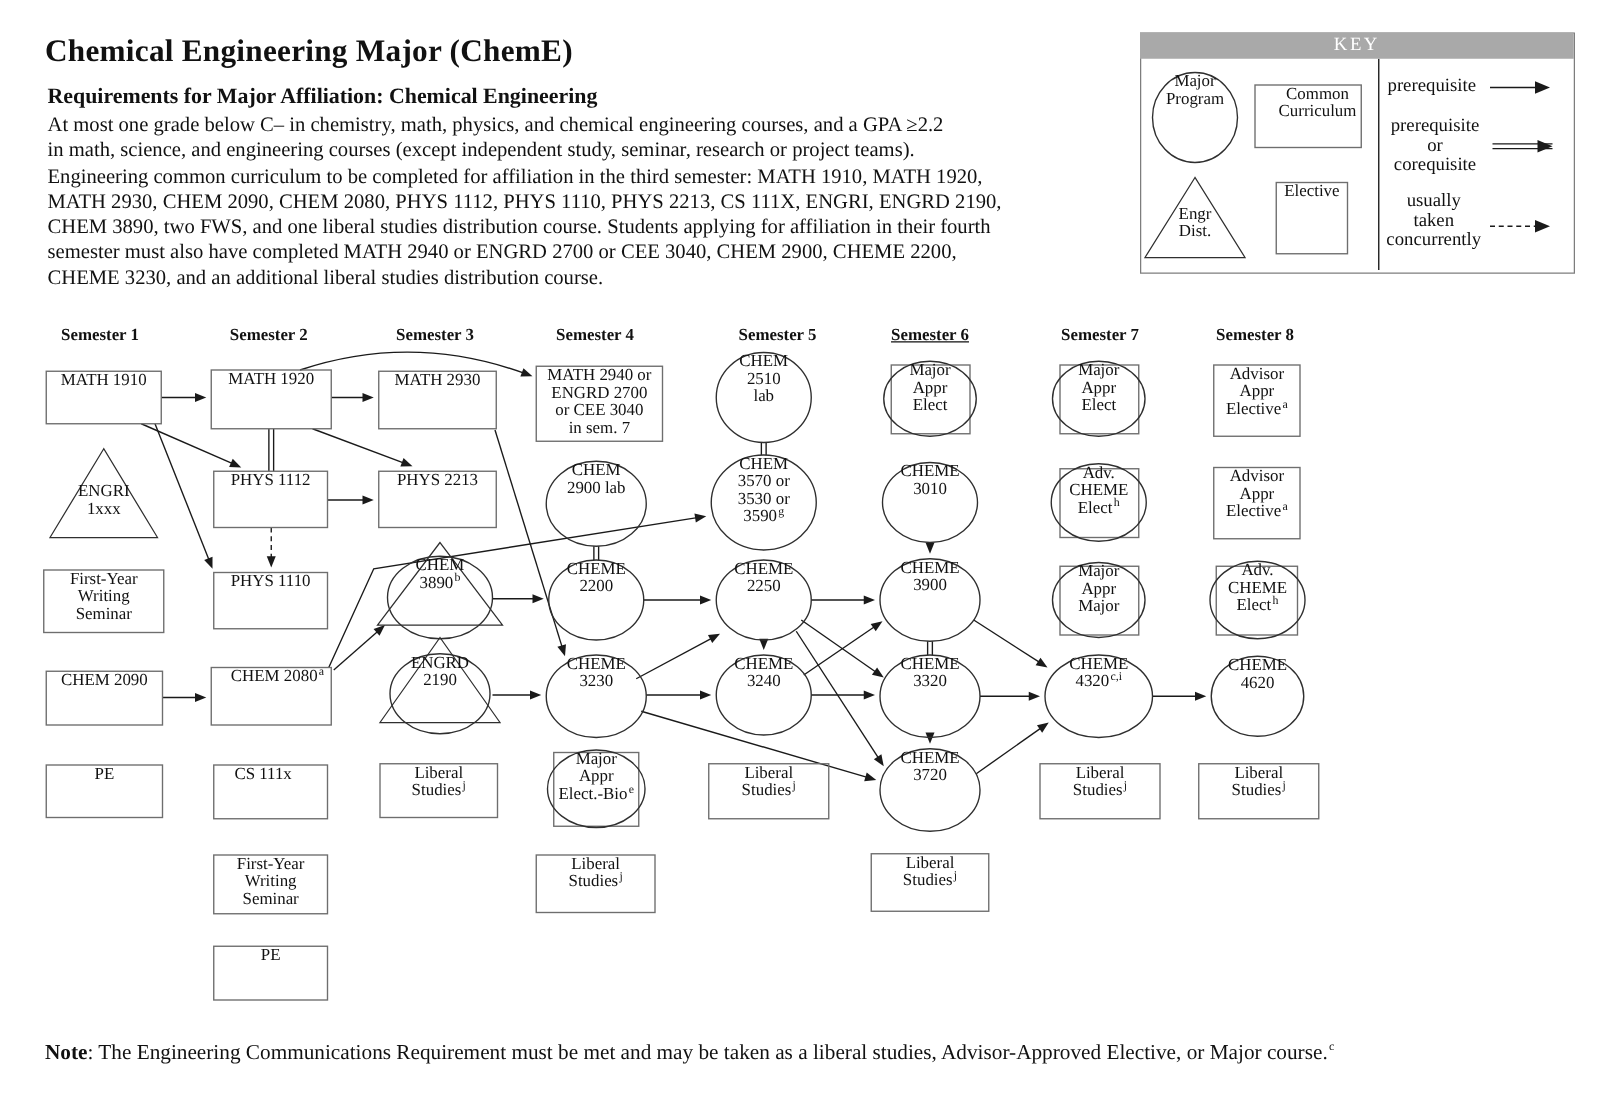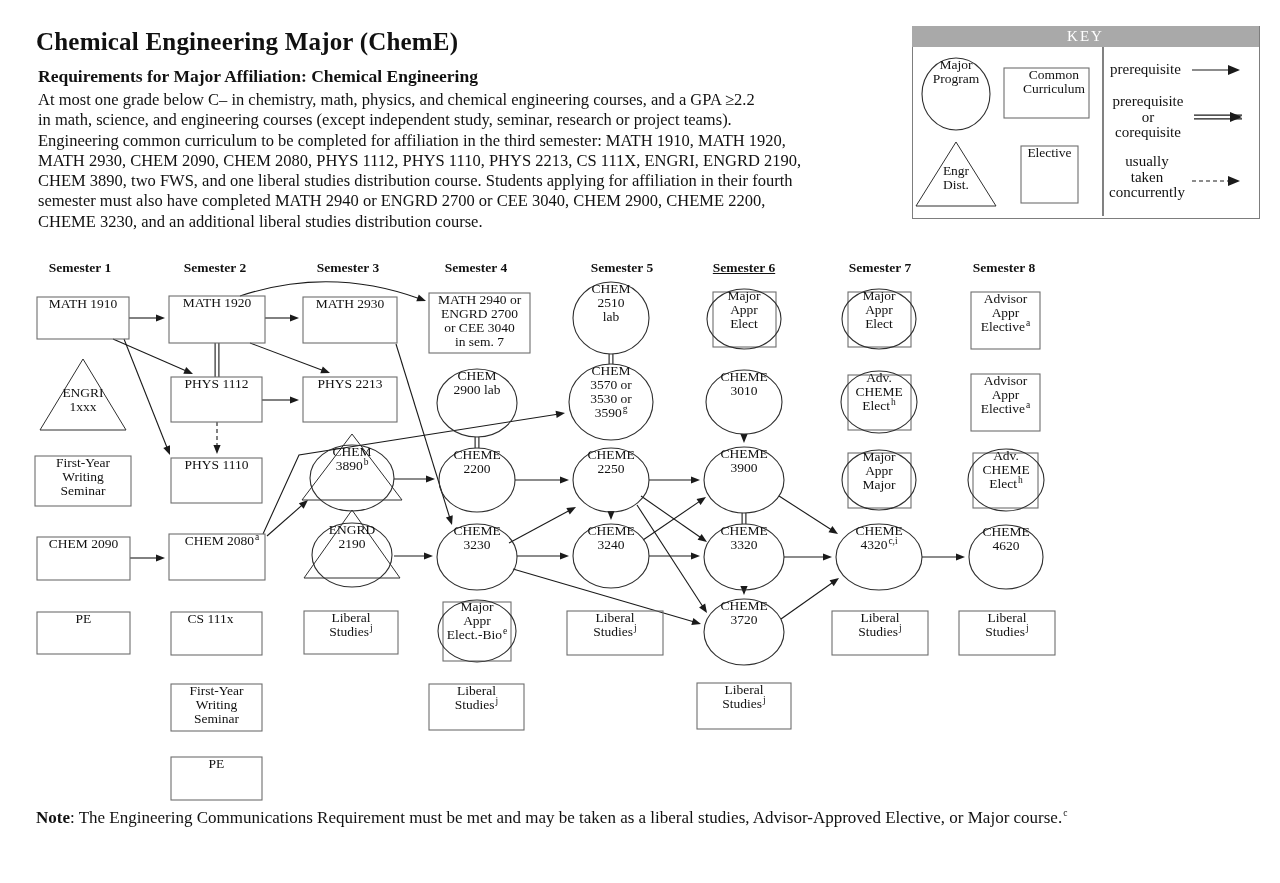--- a/index.html
+++ b/index.html
@@ -5,21 +5,21 @@
   html,body{margin:0;padding:0;background:#fff;}
   #page{position:relative;width:1280px;height:883px;background:#fff;overflow:hidden;
         font-family:"Liberation Serif","DejaVu Serif",serif;color:#111;}
   #edges-svg{position:absolute;left:0;top:0;z-index:1;}
   #nodes-layer{position:absolute;left:0;top:0;width:1280px;height:883px;z-index:2;}
   .abs{position:absolute;}
   .pre{white-space:pre-line;}
   #title{left:36px;top:28px;font-size:25px;font-weight:bold;letter-spacing:.2px;}
   #subtitle{left:38px;top:66px;font-size:17.5px;font-weight:bold;}
   #body-text{left:38px;top:90px;width:840px;font-size:16.5px;line-height:20.3px;}
-  #note{left:36px;top:808px;font-size:17px;}
+  #note{left:36px;top:832px;font-size:17px;}
   #note b{font-weight:bold;}
   .sem-label{position:absolute;transform:translateX(-50%);font-weight:bold;font-size:13.5px;white-space:nowrap;z-index:2;}
   .node-text{position:absolute;display:flex;flex-direction:column;align-items:center;
              text-align:center;font-size:13.5px;line-height:14px;color:#111;z-index:3;}
   .node-text .tl{white-space:nowrap;}
   sup{font-size:9.5px;line-height:0;margin-left:1px;}
   #key-box{left:912px;top:26px;width:346px;height:191px;border:1px solid #7d7d7d;z-index:2;}
   #key-title{left:912px;top:26px;width:347px;height:21px;background:#a9a9a9;color:#fff;
              display:flex;align-items:center;justify-content:center;font-size:15px;letter-spacing:2px;z-index:3;}
   .key-arrow-label{position:absolute;font-size:15px;line-height:15.5px;text-align:center;white-space:pre-line;z-index:3;}

